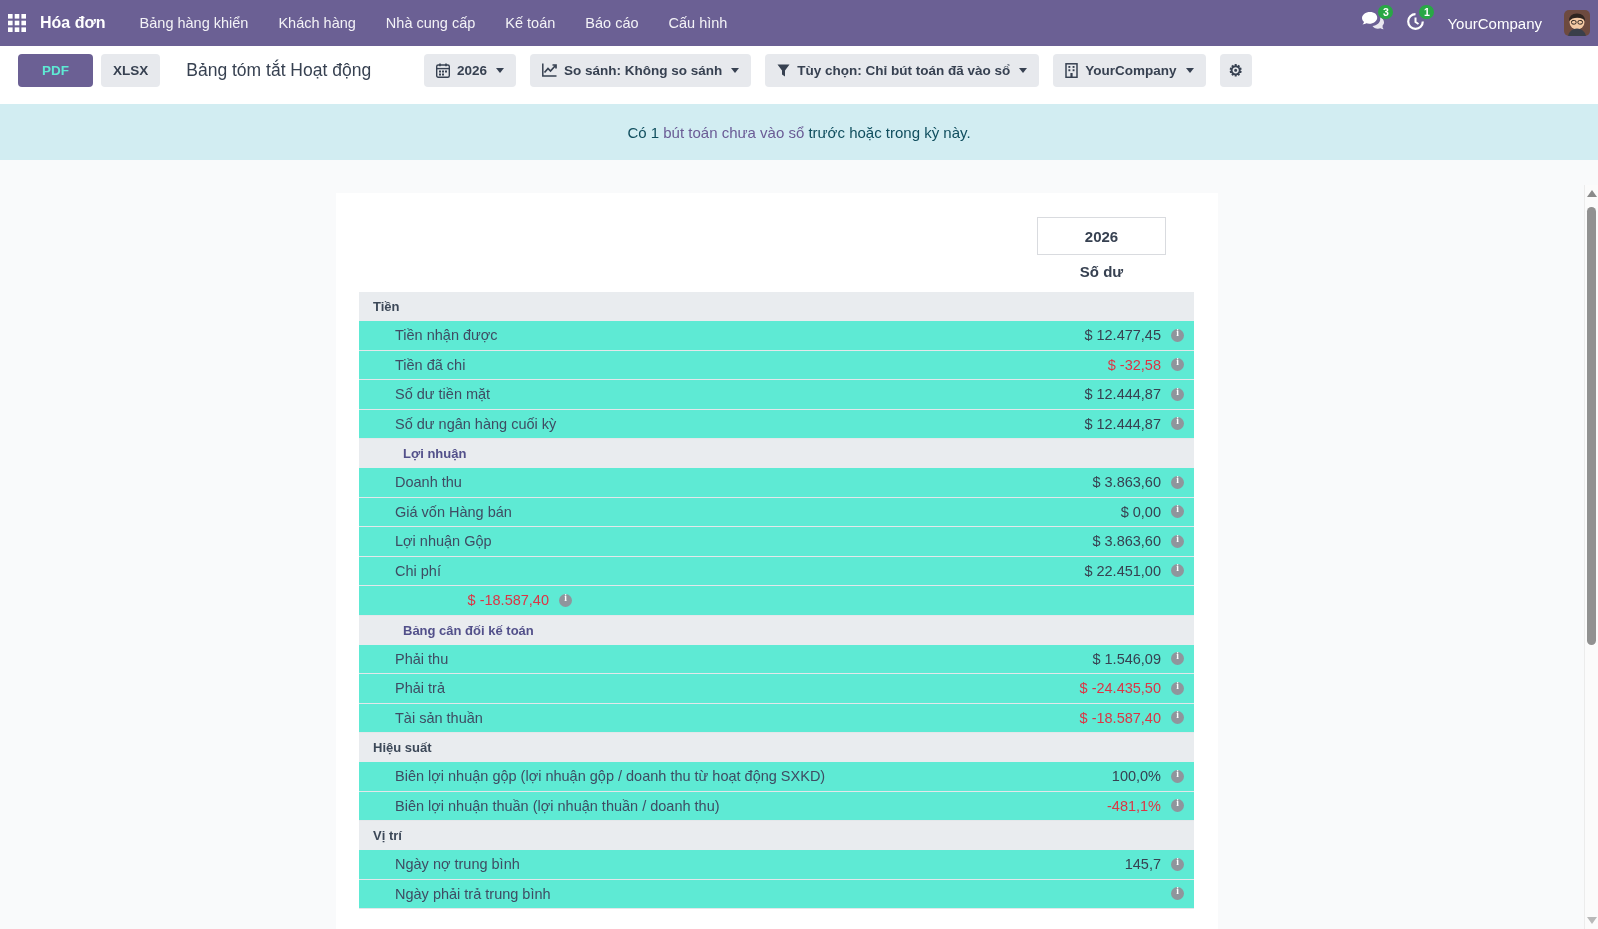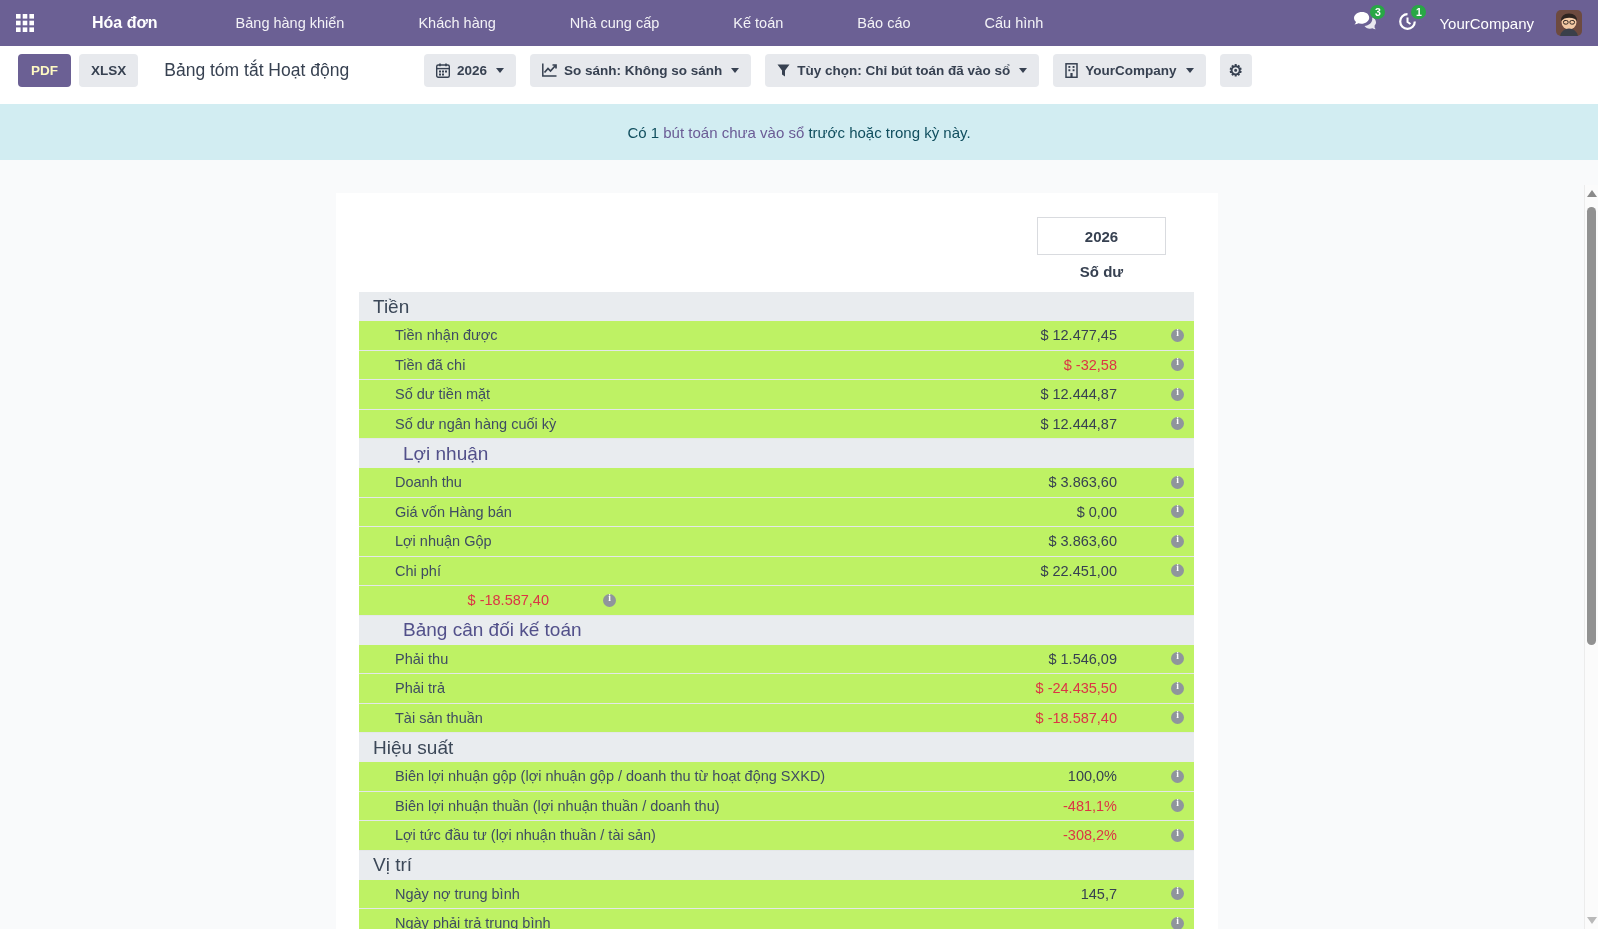--- a/index.html
+++ b/index.html
@@ -1,39 +1,39 @@
 <!DOCTYPE html>
 <html><head>
 <meta charset="utf-8">
 <style>
   * { margin:0; padding:0; box-sizing:border-box; }
   html,body { width:1598px; height:929px; overflow:hidden;
     font-family:"Liberation Sans", sans-serif; background:#fff; }
 
   
   .topnav { height:46px; background:#6b6094; display:flex; align-items:center;
-    padding:0 16px; color:#fff;gap:44px; }
+    padding:0 8px; color:#fff; }
   .apps-icon { width:18px; height:18px; margin-right:14px; cursor:pointer; display:block; }
   .app-name { font-size:16px; font-weight:bold; margin-right:34px; cursor:pointer; white-space:nowrap; }
   .nav-item { font-size:14.5px; color:rgba(255,255,255,.92); margin-right:30px;
     cursor:pointer; white-space:nowrap; }
   .nav-right { margin-left:auto; display:flex; align-items:center; gap:22px; }
   .icon-badge-wrap { position:relative; cursor:pointer; }
   .badge { position:absolute; top:-7px; right:-9px; background:#28a745; color:#fff;
     font-size:10.5px; font-weight:bold; line-height:14px; min-width:15px; text-align:center;
     border-radius:8px; padding:0 3px; }
   .company-name { font-size:15px; color:#fff; cursor:pointer; }
   .avatar { width:26px; height:26px; border-radius:5px; overflow:hidden; cursor:pointer; display:block; }
 
   
   .control-panel { height:48px; background:#fff; display:flex; align-items:center;
     padding-left:18px; position:relative; }
   .btn { display:inline-flex; align-items:center; height:33px; border-radius:4px;
     font-size:13.5px; font-weight:bold; border:none; cursor:pointer; }
-  .btn-pdf { background:#6b6094; color:#fef9c3; padding:0 13px; }
+  .btn-pdf { background:#6b6094; color:#5eead4; padding:0 24px; }
   .btn-xlsx { background:#e7e9ed; color:#374151; padding:0 12px; margin-left:8px; }
   .cp-title { font-size:17.5px; color:#374151; margin-left:26px; white-space:nowrap; }
   .filters { position:absolute; left:424px; top:7.5px; display:flex; gap:14px; }
   .filter-btn { background:#e7e9ed; color:#374151; padding:0 12px; gap:7px; font-size:13.5px; }
   .filter-btn svg { display:block; }
   .caret { width:0; height:0; border-left:4px solid transparent; border-right:4px solid transparent;
     border-top:5px solid #374151; margin-left:2px; }
   .gear-btn { background:#e7e9ed; padding:0 9px; font-size:16px; color:#374151; }
 
   
@@ -46,24 +46,24 @@
   .card { position:absolute; left:336px; top:33px; width:882px; height:900px; background:#fff; }
 
   .year-box { position:absolute; left:701px; top:24px; width:129px; height:38px;
     border:1px solid #d9dbdf; display:flex; align-items:center; justify-content:center;
     font-size:15px; font-weight:bold; color:#374151; }
   .col-balance { position:absolute; left:701px; top:70px; width:129px; text-align:center;
     font-size:15px; font-weight:bold; color:#374151; }
 
   .report-table { position:absolute; left:23px; top:99px; width:835px; }
   .sec-header { height:29px; background:#e9ecef; display:flex; align-items:center;
-    padding-left:14px; font-size:19px; font-weight:normal; color:#3c4858; }
+    padding-left:14px; font-size:13px; font-weight:bold; color:#3c4858; }
   .sec-header.tint { color:#52508a;padding-left:44px; }
   .row { height:29.5px; display:flex; align-items:center; border-bottom:1px solid #e4e7ea;
-    background:#bef264;gap:44px; }
+    background:#5eead4; }
   .row .lbl { flex:1; padding-left:36px; font-size:14.5px; color:#3f4c63; white-space:nowrap; }
   .row .val { width:190px; text-align:right; font-size:14.5px; color:#374151; white-space:nowrap; }
   .row .val.neg { color:#dc3545; }
   .row .info { width:33px; display:flex; justify-content:center; }
   .info-icon { width:13px; height:13px; border-radius:50%; background:#8f959c; position:relative;
     cursor:pointer; }
   .info-icon::before { content:"i"; position:absolute; left:0; right:0; top:-1px;
     text-align:center; color:#fff; font-size:9.5px; font-weight:bold;
     font-family:"Liberation Serif", serif; }
 
@@ -301,27 +301,20 @@
             <span class="info-icon"></span>
           </div>
       </div>
       <div class="row">
         <div class="lbl">Biên lợi nhuận thuần (lợi nhuận thuần / doanh thu)</div>
         <div class="val neg">-481,1%</div>
         <div class="info">
             <span class="info-icon"></span>
           </div>
       </div>
-      <div class="row">
-        <div class="lbl">Lợi tức đầu tư (lợi nhuận thuần / tài sản)</div>
-        <div class="val neg">-308,2%</div>
-        <div class="info">
-            <span class="info-icon"></span>
-          </div>
-      </div>
 
       <div class="sec-header">Vị trí</div>
       <div class="row">
         <div class="lbl">Ngày nợ trung bình</div>
         <div class="val">145,7</div>
         <div class="info">
             <span class="info-icon"></span>
           </div>
       </div>
       <div class="row">

